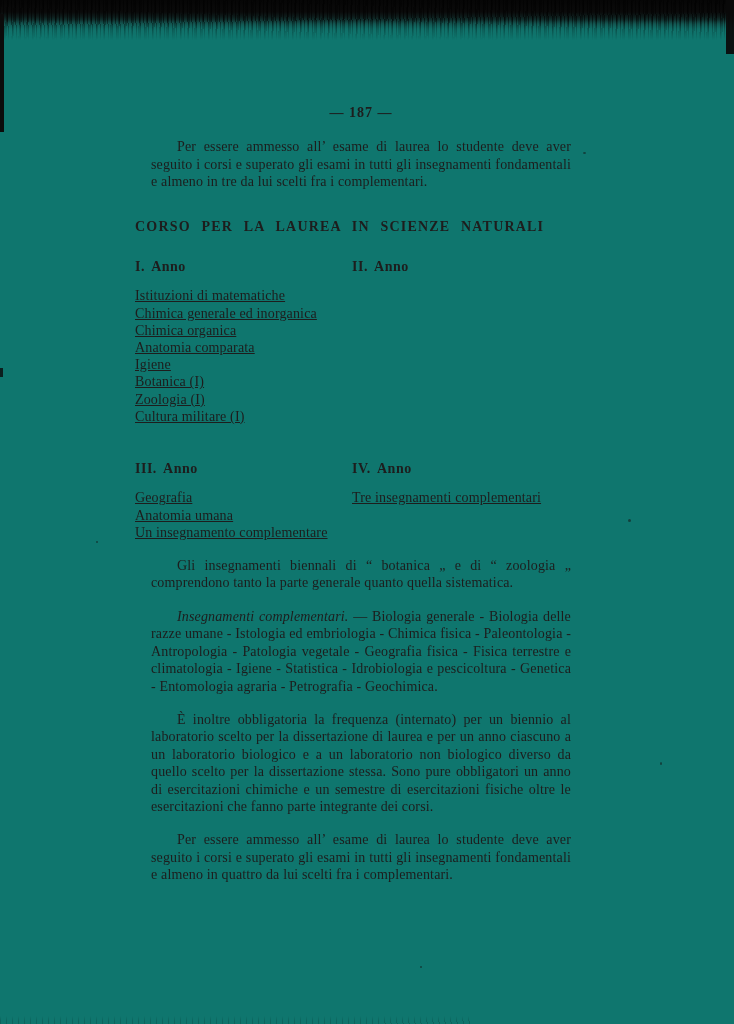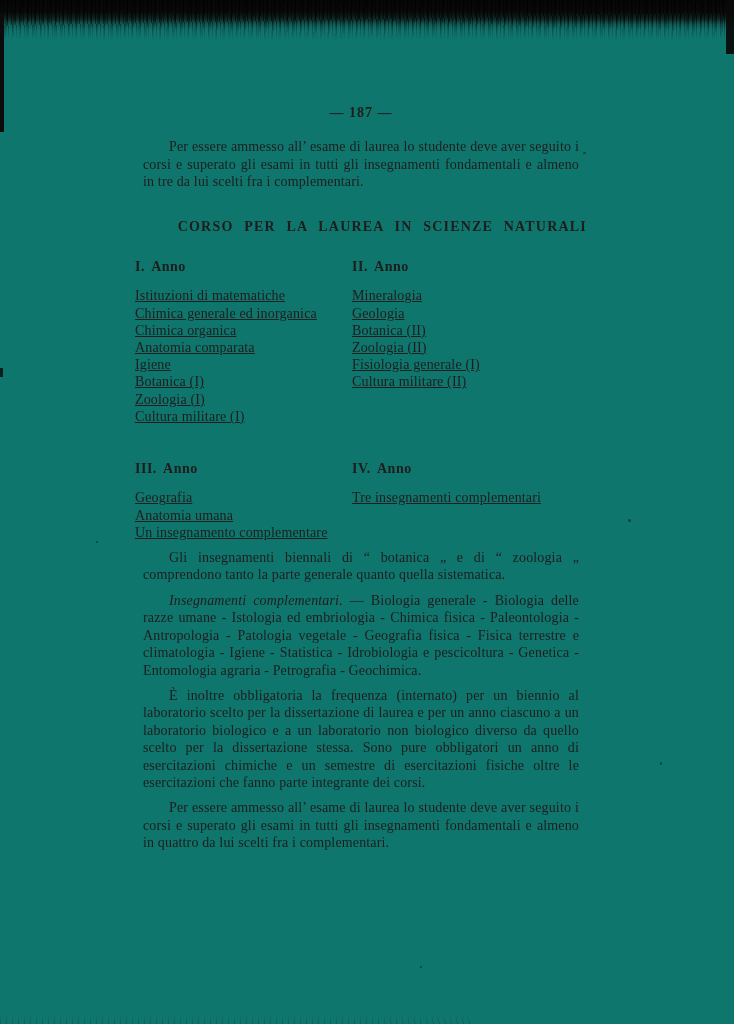--- a/index.html
+++ b/index.html
@@ -62,24 +62,24 @@
   .content {
     position:absolute; left:135px; top:104px; width:452px;
     font-size:14px; line-height:17.4px;
     letter-spacing:.15px;
   }
   .page-number {
     text-align:center; font-weight:bold; letter-spacing:1px;
     margin-bottom:17px;
   }
   p.body-par {
-    margin:8px; text-align:justify; text-indent:26px;font-family:Liberation Serif, serif;
+    margin:16px; text-align:justify; text-indent:26px;font-family:Liberation Serif, serif;
   }
   .section-title {
-    margin:27px 0 0 0; text-align:right;
+    margin:27px 0 0 0; text-align:left;
     font-size:14px; font-weight:bold;
     letter-spacing:1.2px; word-spacing:6px;
   }
   .years-row { display:flex; margin-top:23px; }
   .year-col-left  { width:217px; }
   .year-col-right { width:235px; }
   .year-heading {
     text-align:left; font-weight:bold; letter-spacing:.5px; word-spacing:3px;
     margin-bottom:12px;
   }
@@ -130,28 +130,20 @@
           <li>Chimica organica</li>
           <li>Anatomia comparata</li>
           <li>Igiene</li>
           <li>Botanica (I)</li>
           <li>Zoologia (I)</li>
           <li>Cultura militare (I)</li>
         </ul>
       </div>
       <div class="year-col-right">
         <div class="year-heading">II. Anno</div>
-        <ul class="course-list">
-          <li>Mineralogia</li>
-          <li>Geologia</li>
-          <li>Botanica (II)</li>
-          <li>Zoologia (II)</li>
-          <li>Fisiologia generale (I)</li>
-          <li>Cultura militare (II)</li>
-        </ul>
       </div>
     </div>
 
     <div class="years-row gap-before">
       <div class="year-col-left">
         <div class="year-heading">III. Anno</div>
         <ul class="course-list">
           <li>Geografia</li>
           <li>Anatomia umana</li>
           <li>Un insegnamento complemen­tare</li>

